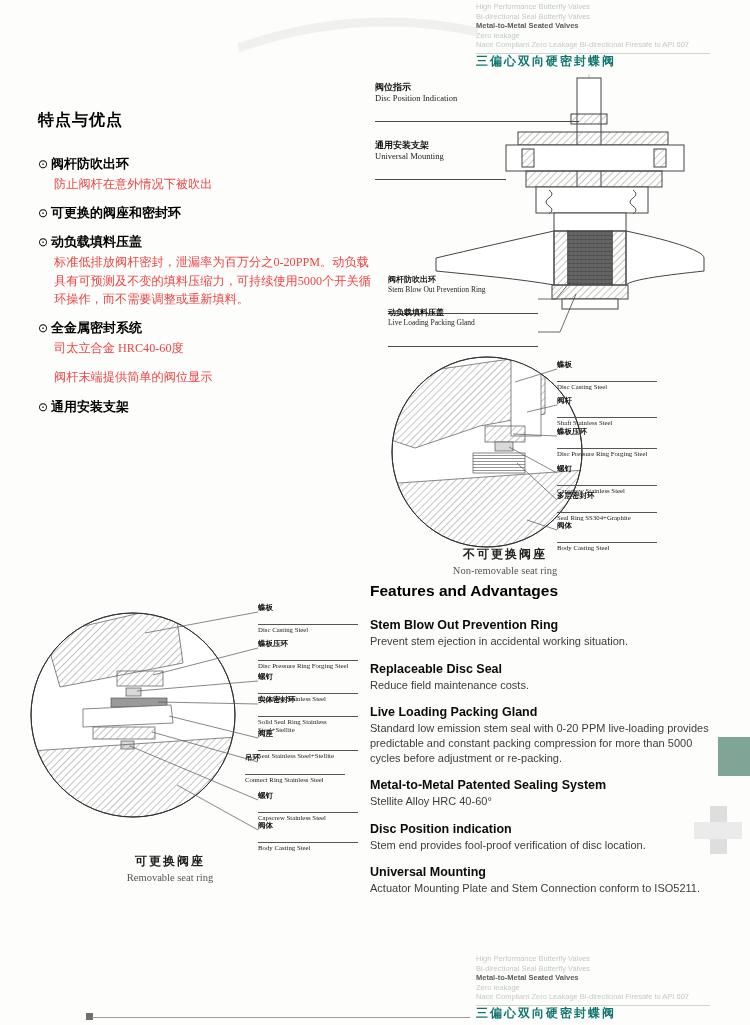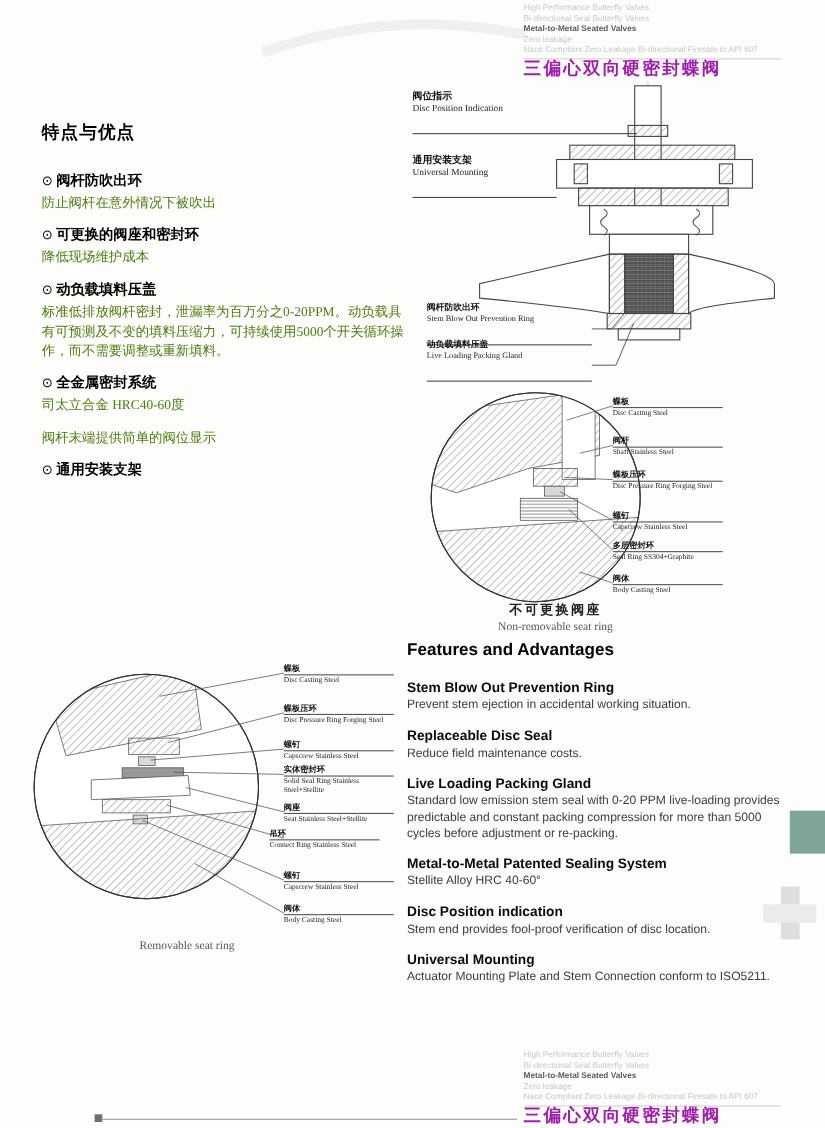--- a/index.html
+++ b/index.html
@@ -4,47 +4,47 @@
 <style>
   *{margin:0;padding:0;box-sizing:border-box}
   html,body{width:750px;height:1025px}
   body{position:relative;background:#fdfdfb;font-family:"Liberation Sans",sans-serif;color:#1c1c1c;overflow:hidden}
 
   
   .brand{position:absolute;font-size:7.5px;line-height:9.6px;color:#c3ccc3;white-space:nowrap}
   .brand .ln{display:block}
   .brand .strong{color:#585d58;font-weight:bold}
   .cnline{border-top:1px solid #d3d3cd;margin-top:3px;padding-top:4px;width:234px;
-          font-size:16px;font-weight:bold;color:#a21caf;letter-spacing:2px;font-family:Liberation Serif, serif}
+          font-size:12px;font-weight:bold;color:#0f766e;letter-spacing:2px;font-family:Liberation Mono, monospace}
 
   
   .swoosh{position:absolute;left:238px;top:6px;pointer-events:none}
 
   
   .cnfeat{position:absolute;left:38px;top:110px;width:336px;font-family:"Liberation Serif",serif}
   .cnfeat h1{font-size:16px;letter-spacing:1px;margin-bottom:24px;color:#000}
   .cnitem{margin-bottom:11px}
   .cnitem .t{font-size:13px;font-weight:bold;color:#000}
   .cnitem .blt{font-size:12px;margin-right:3px;font-weight:normal}
-  .cnitem .d{font-size:12.2px;line-height:1.5;margin:2px 0 0 0;color:#4d7c0f}
+  .cnitem .d{font-size:12.2px;line-height:1.5;margin:2px 0 0 16px;color:#ef4444}
 
   
   .enfeat{position:absolute;left:370px;top:582px;width:340px}
   .enfeat h1{font-size:15.5px;margin-bottom:18px;color:#000}
   .enitem{margin-bottom:13px}
   .enitem .t{font-size:12.5px;font-weight:bold;color:#0a0a0a;margin-bottom:2px}
   .enitem .d{font-size:11px;color:#3c3c3c;line-height:1.33}
 
   
   .diag{position:absolute}
   .alabel{position:absolute;font-family:"Liberation Serif",serif;border-bottom:1px solid #4a4a4a;padding-bottom:18px}
   .alabel .cn{display:block;font-size:9px;font-weight:bold;color:#111;line-height:11px}
   .alabel .en{display:block;font-size:8.5px;color:#222;line-height:10px}
   .dlabel{position:absolute;font-family:"Liberation Serif",serif;width:100px}
-  .dlabel .cn{display:block;font-size:7.5px;font-weight:bold;color:#111;border-bottom:1px solid #555;padding-bottom:1px;line-height:9px}
+  .dlabel .cn{display:block;font-size:7.5px;font-weight:bold;color:#111;border-bottom:1px solid #555;padding-bottom:12px;line-height:9px}
   .dlabel .en{display:block;font-size:6.8px;color:#222;padding-top:1px;line-height:1.25}
   .dcap{position:absolute;text-align:center;font-family:"Liberation Serif",serif}
   .dcap .cn{display:block;font-size:12px;font-weight:bold;letter-spacing:2px;color:#222}
   .dcap .en{display:block;font-size:10.5px;color:#555;margin-top:2px}
 
   
   .teal-sq{position:absolute;left:718px;top:737px;width:32px;height:39px;background:#7fa596}
   .cross-h{position:absolute;left:694px;top:822px;width:48px;height:17px;background:#ebebeb}
   .cross-v{position:absolute;left:710px;top:806px;width:17px;height:48px;background:#dedede}
   .bline{position:absolute;left:92px;top:1017px;width:378px;height:1px;background:#9a9a9a}
@@ -68,21 +68,20 @@
 
 <div class="cnfeat">
   <h1>特点与优点</h1>
 
   <div class="cnitem">
     <div class="t"><span class="blt">⊙</span><span>阀杆防吹出环</span></div>
     <div class="d">防止阀杆在意外情况下被吹出</div>
   </div>
   <div class="cnitem">
     <div class="t"><span class="blt">⊙</span><span>可更换的阀座和密封环</span></div>
-    <div class="d">降低现场维护成本</div>
   </div>
   <div class="cnitem">
     <div class="t"><span class="blt">⊙</span><span>动负载填料压盖</span></div>
     <div class="d">标准低排放阀杆密封，泄漏率为百万分之0-20PPM。动负载具有可预测及不变的填料压缩力，可持续使用5000个开关循环操作，而不需要调整或重新填料。</div>
   </div>
   <div class="cnitem">
     <div class="t"><span class="blt">⊙</span><span>全金属密封系统</span></div>
     <div class="d">司太立合金 HRC40-60度</div>
   </div>
   <div class="cnitem">
@@ -262,20 +261,21 @@
   </div>
   <div class="dlabel" style="left:233px;top:216px">
     <span class="cn">螺钉</span>
     <span class="en">Capscrew Stainless Steel</span>
   </div>
   <div class="dlabel" style="left:233px;top:246px">
     <span class="cn">阀体</span>
     <span class="en">Body Casting Steel</span>
   </div>
   <div class="dcap" style="left:45px;top:278px;width:200px">
+    <span class="cn">可更换阀座</span>
     <span class="en">Removable seat ring</span>
   </div>
 </div>
 
 <div class="enfeat">
   <h1>Features and Advantages</h1>
   <div class="enitem">
     <div class="t">Stem Blow Out Prevention Ring</div>
     <div class="d">Prevent stem ejection in accidental working situation.</div>
   </div>

